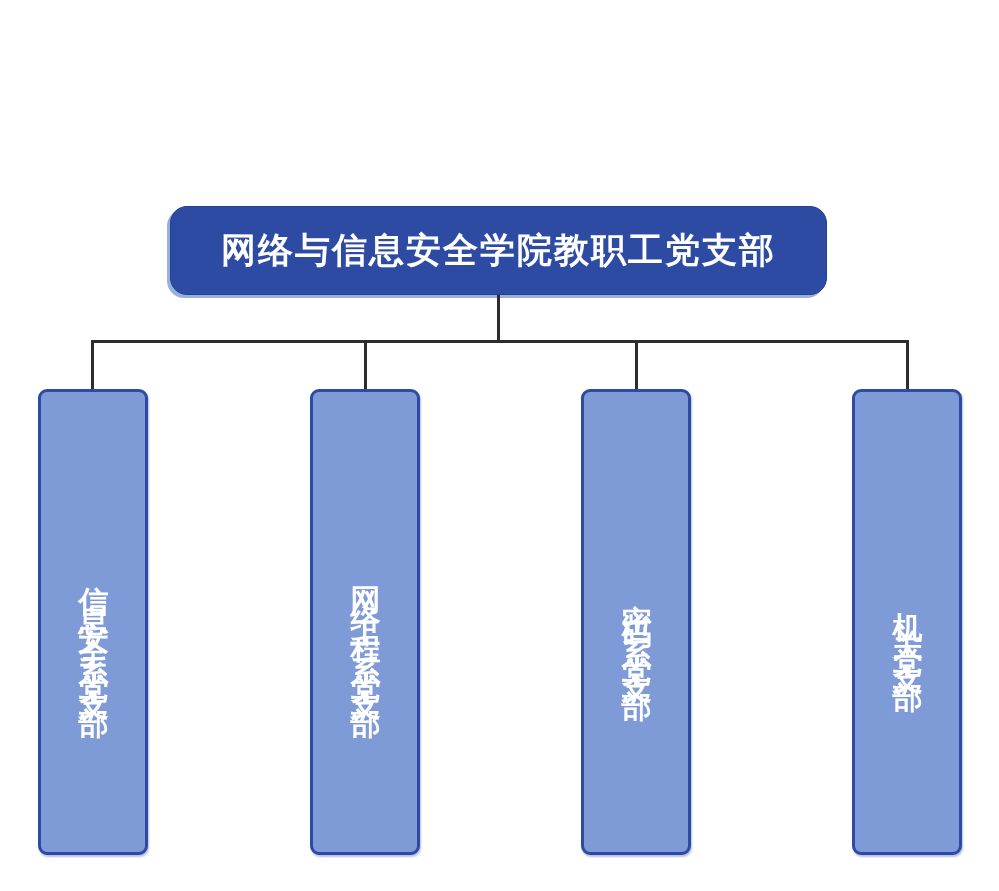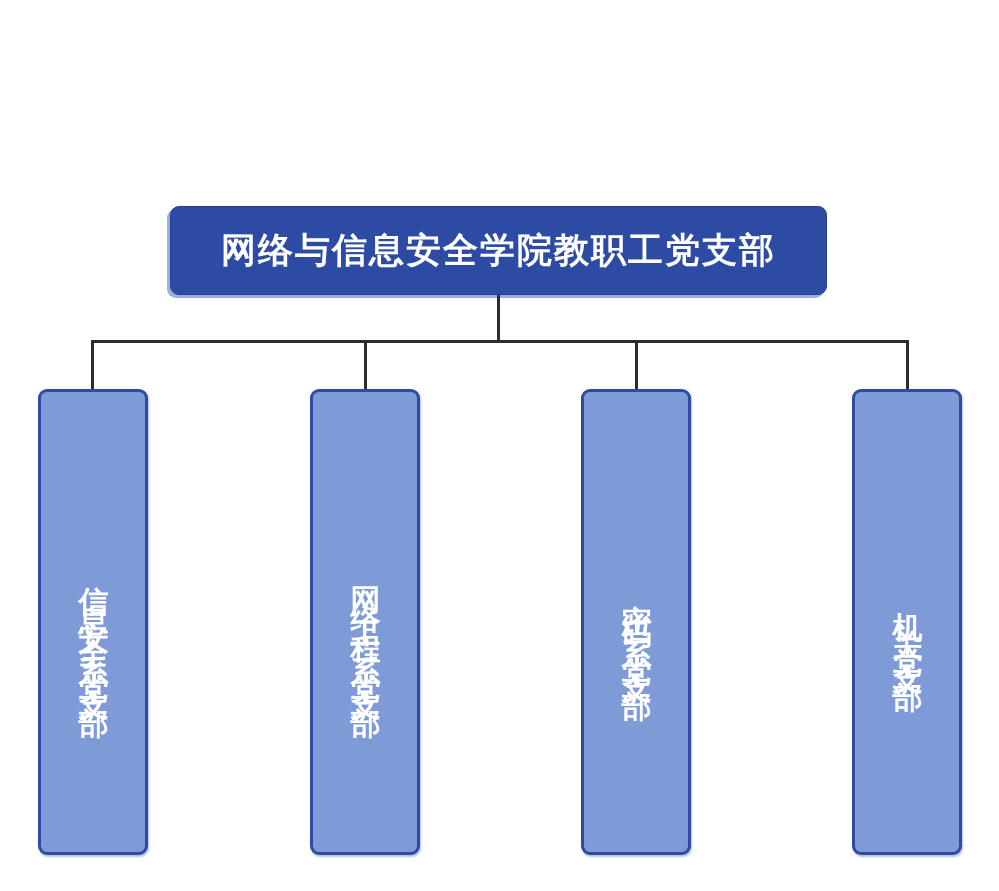--- a/index.html
+++ b/index.html
@@ -16,21 +16,21 @@
     overflow: hidden;
   }
   .root-node {
     position: absolute;
     left: 170px;
     top: 206px;
     width: 657px;
     height: 89px;
     background: #2e4ba3;
     border: 1px solid #24418f;
-    border-radius: 9px;
+    border-radius: 17px;
     box-shadow: -3px 3px 0 rgba(126, 155, 216, 0.8);
     display: flex;
     align-items: center;
     justify-content: center;
     box-sizing: border-box;
   }
   .root-label {
     color: #ffffff;
     font-size: 35px;
     font-weight: bold;

